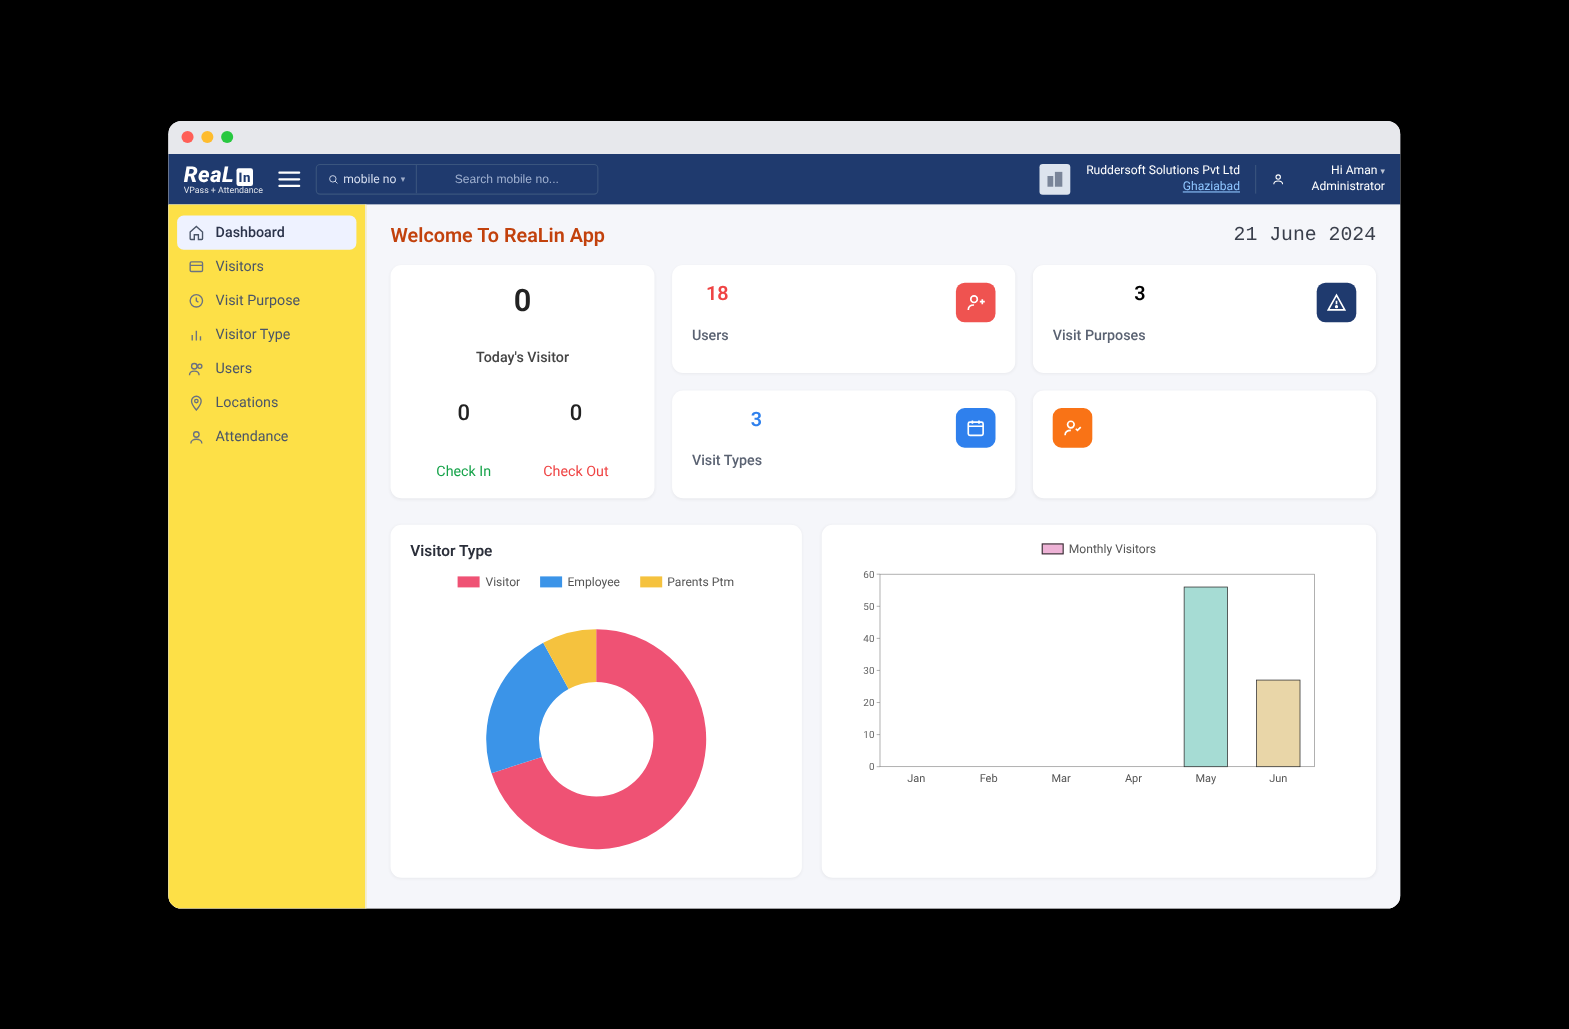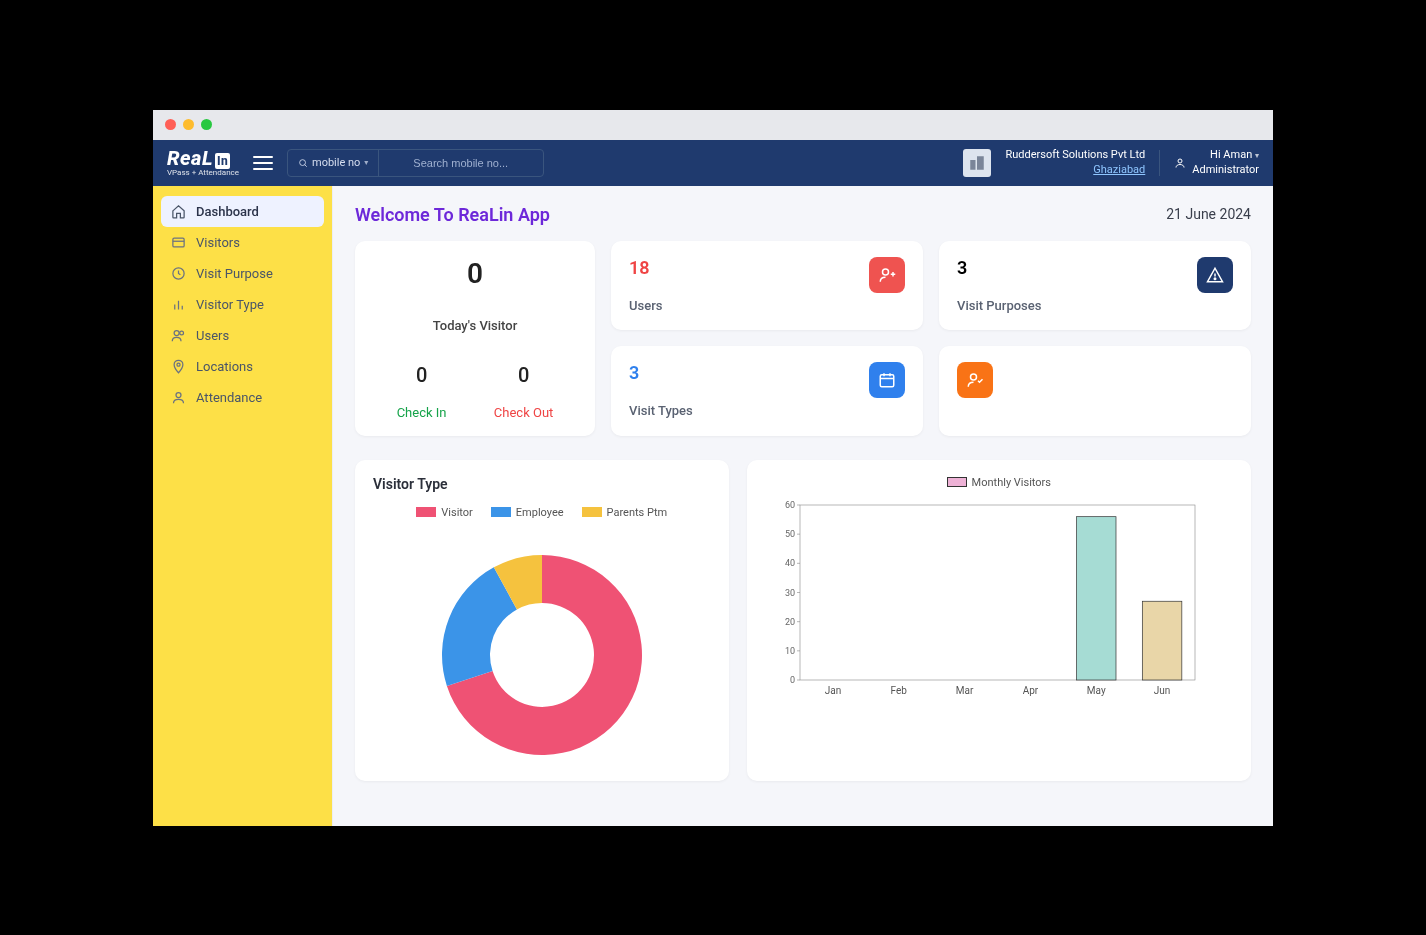--- a/index.html
+++ b/index.html
@@ -1,65 +1,65 @@
 <!DOCTYPE html>
 <html><head>
 <meta charset="utf-8">
 <style>
 * { box-sizing: border-box; margin: 0; padding: 0; }
 body { font-family: -apple-system, BlinkMacSystemFont, "Segoe UI", Roboto, sans-serif; background: #000; display: flex; align-items: center; justify-content: center; min-height: 100vh; }
-.browser-frame { width: 1120px; background: #f5f6fa; border-radius: 0; overflow: hidden; box-shadow: 0 10px 40px rgba(0,0,0,.5); }
+.browser-frame { width: 1120px; background: #f5f6fa; border-radius: 12px; overflow: hidden; box-shadow: 0 10px 40px rgba(0,0,0,.5); }
 .titlebar { background: #e7e8ec; height: 30px; display: flex; align-items: center; padding: 0 12px; gap: 7px; }
 .dot { width: 11px; height: 11px; border-radius: 50%; }
 .dot.red { background: #ff5f57; } .dot.yellow { background: #febc2e; } .dot.green { background: #28c840; }
 
 .topbar { background: #1f3a6e; color: #fff; height: 46px; display: flex; align-items: center; padding: 0 14px; gap: 14px; font-size: 12px; }
 .logo { font-weight: 800; font-style: italic; font-size: 20px; letter-spacing: .5px; line-height: 1; }
 .logo-sub { font-size: 8px; font-style: normal; font-weight: 400; opacity: .85; }
 .hamburger { width: 20px; height: 14px; display: flex; flex-direction: column; justify-content: space-between; cursor: pointer; }
 .hamburger span { height: 2px; background: #fff; border-radius: 2px; }
 
 .search-wrap { display: flex; align-items: center; border: 1px solid #3a557e; border-radius: 4px; height: 28px; overflow: hidden; gap: 24px; }
 .search-seg { padding: 0 10px; display: flex; align-items: center; gap: 4px; font-size: 11px; color: #d6def0; height: 100%; border-right: 1px solid #3a557e; cursor: pointer; }
 .search-input { background: transparent; border: none; outline: none; color: #fff; font-size: 11px; padding: 0 10px; width: 140px; }
 .search-input::placeholder { color: #9fb0d0; }
 
 .topbar-spacer { flex: 1; }
 .building-icon { width: 28px; height: 28px; background: #dde4ee; border-radius: 3px; display:flex; align-items:center; justify-content:center; }
 .org-block { text-align: right; font-size: 11px; line-height: 1.3; }
 .org-block a { color: #8fc6ff; text-decoration: underline; }
 .vbar { width: 1px; height: 26px; background: #3a557e; }
-.user-block { text-align: right; font-size: 11px; line-height: 1.3; display:flex; align-items:center; gap:6px; cursor:pointer; }
+.user-block { text-align: right; font-size: 11px; line-height: 1.3; display:flex; align-items:center; gap:24px; cursor:pointer; }
 .caret { font-size: 8px; opacity:.7; }
 
 .shell { display: flex; min-height: 640px; background: #f5f6fa; }
 .sidebar { width: 180px; background: #fde047; padding: 10px 8px; border-right: 1px solid #eceef3; }
 .nav-item { display: flex; align-items: center; gap: 10px; padding: 8px 10px; border-radius: 6px; font-size: 13px; color: #4a5568; cursor: pointer; }
 .nav-item.active { background: #eef2ff; color: #2b334a; font-weight: 500; }
 .nav-item .icon { width: 15px; height: 15px; color: #6b7280; flex-shrink:0; }
 .nav-item.active .icon { color: #4a5568; }
 
 .main { flex: 1; padding: 18px 22px 10px; }
 .page-head { display: flex; justify-content: space-between; align-items: center; margin-bottom: 16px; }
-.page-title { font-size: 18px; font-weight: 600; color: #6d28d9; }
-.page-date { font-size: 14px; color: #3a3f4c; }
+.page-title { font-size: 18px; font-weight: 600; color: #c2410c; }
+.page-date { font-size: 18px; color: #3a3f4c; font-family: Liberation Mono, monospace; }
 
 .grid-top { display: grid; grid-template-columns: 240px 1fr 1fr; gap: 16px; margin-bottom: 24px; }
 .card { background: #fff; border-radius: 10px; box-shadow: 0 1px 3px rgba(0,0,0,.05); padding: 16px 18px; }
 .card-visitor { grid-row: span 2; text-align: center; display:flex; flex-direction:column; }
 .big-num { font-size: 28px; font-weight: 600; color: #222; }
 .big-label { font-size: 13px; color: #444; margin-top: 28px; font-weight:500; }
 .checkrow { display: flex; justify-content: space-around; margin-top: auto; padding-top: 30px; }
 .checkcol { text-align: center; }
 .checkcol .n { font-size: 20px; font-weight: 500; color: #222; }
-.checkcol .l { font-size: 13px; margin-top: 18px; }
+.checkcol .l { font-size: 13px; margin-top: 35px; }
 .checkin { color: #16a34a; } .checkout { color: #ef4444; }
 
 .stat-card { display: flex; justify-content: space-between; align-items: flex-start; min-height: 88px; }
-.stat-num { font-size: 18px; font-weight: 600; margin-bottom: 20px; }
+.stat-num { font-size: 18px; font-weight: 600; margin-bottom: 20px; text-align: right; }
 .stat-label { font-size: 13px; color: #5a6272; font-weight:500; }
 .stat-icon { width: 36px; height: 36px; border-radius: 8px; display: flex; align-items: center; justify-content: center; color: #fff; }
 .c-red { color: #ef4444; } .c-blue { color: #2f80ed; } .c-orange { color: #f59e0b; } .c-teal { color: #0d9488; }
 .bg-red { background: #ef5350; } .bg-navy { background: #1f3a6e; } .bg-blue { background: #2f80ed; } .bg-orange { background: #f97316; }
 
 .charts-row { display: grid; grid-template-columns: 1fr 1.35fr; gap: 18px; }
 .chart-card { background: #fff; border-radius: 10px; box-shadow: 0 1px 3px rgba(0,0,0,.05); padding: 16px 18px; }
 .chart-title { font-size: 14px; font-weight: 600; color: #2b2f3a; margin-bottom: 14px; }
 .legend-row { display:flex; justify-content:center; gap:18px; font-size:11px; color:#555; margin-bottom:6px; align-items:center; }
 .legend-row span { display:flex; align-items:center; gap:5px; }

